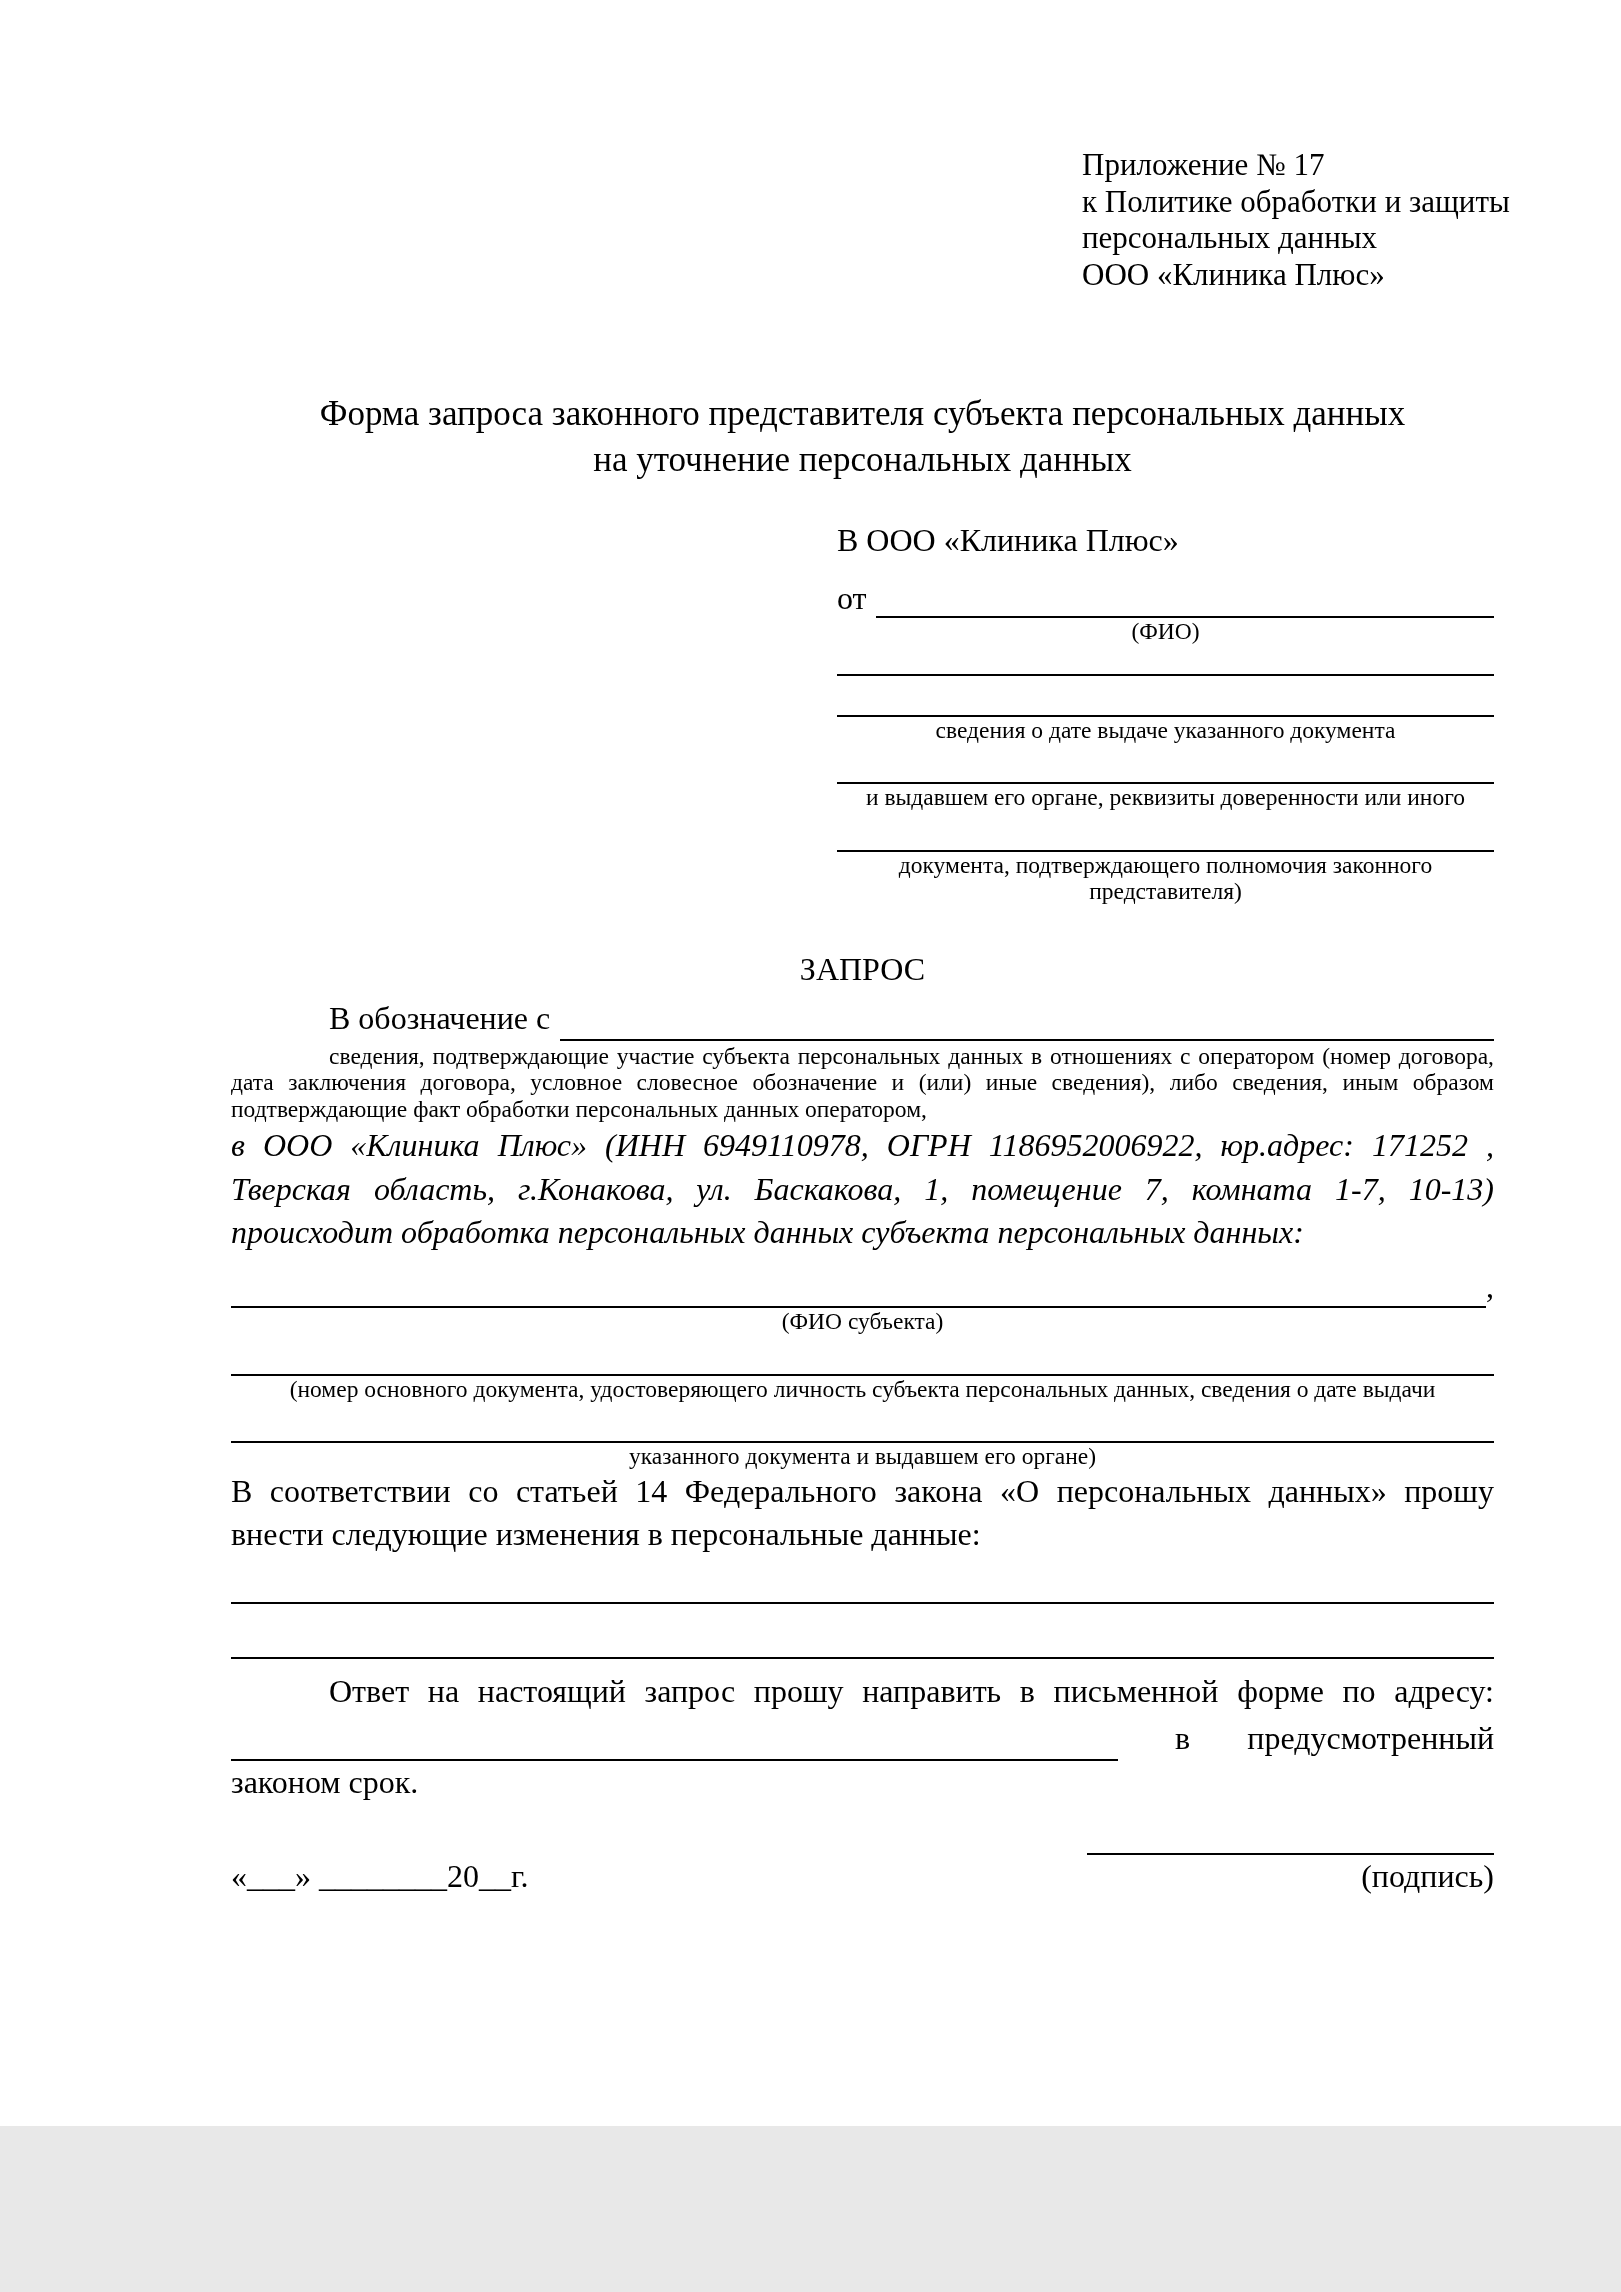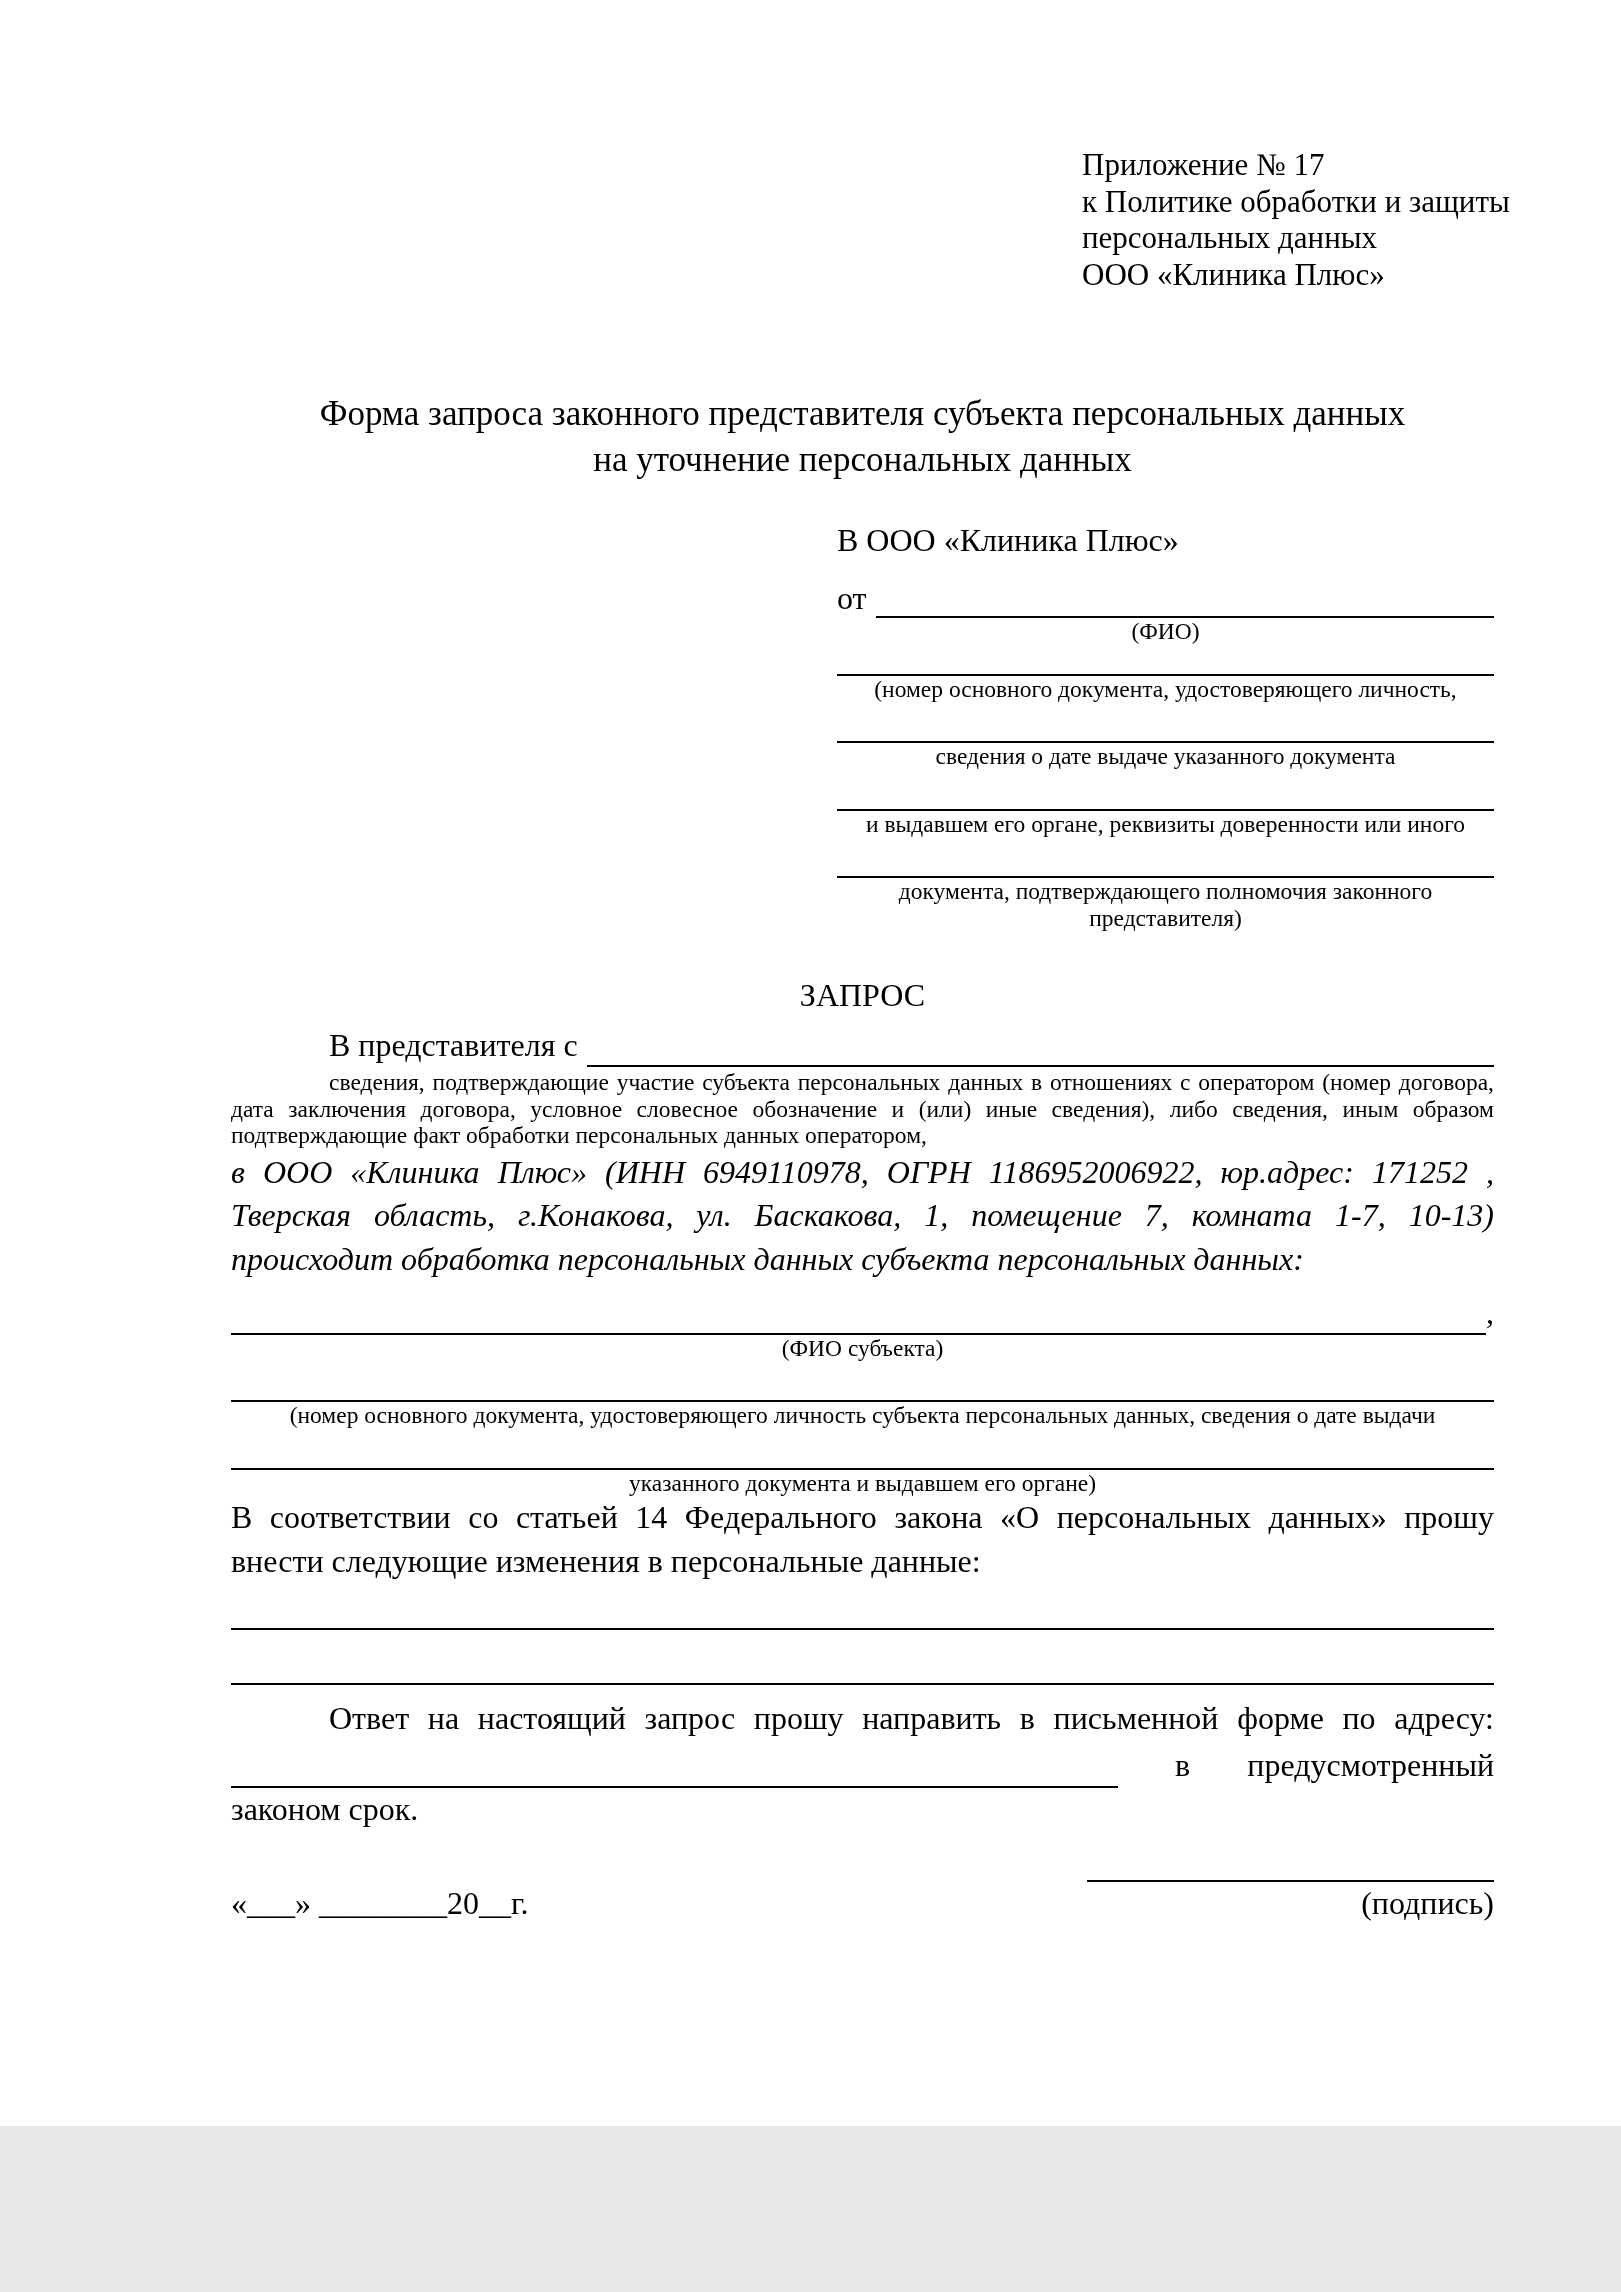--- a/index.html
+++ b/index.html
@@ -71,37 +71,36 @@
 
   <div class="addressee">
     <div>В ООО «Клиника Плюс»</div>
     <div class="from-line">
       <span>от</span>
       <span class="fill"></span>
     </div>
     <div class="cap">(ФИО)</div>
 
     <div class="group-line first"></div>
-    <div class="cap">(номер основного документа, удостоверяющего личность,</div>
 
     <div class="group-line"></div>
     <div class="cap">сведения о дате выдаче указанного документа</div>
 
     <div class="group-line"></div>
     <div class="cap">и выдавшем его органе, реквизиты доверенности или иного</div>
 
     <div class="group-line"></div>
     <div class="cap">документа, подтверждающего полномочия законного представителя)</div>
   </div>
 
   <div class="heading">ЗАПРОС</div>
 
   <div class="intro-line">
     <span class="pindent"></span>
-    <span class="intro-label">В представителя с</span>
+    <span class="intro-label">В обозначение с</span>
     <span class="fill"></span>
   </div>
 
   <div class="footnote">сведения, подтверждающие участие субъекта персональных данных в отношениях с оператором (номер договора, дата заключения договора, условное словесное обозначение и (или) иные сведения), либо сведения, иным образом подтверждающие факт обработки персональных данных оператором,</div>
 
   <div class="para op-para">в ООО «Клиника Плюс» (ИНН 6949110978, ОГРН 1186952006922, юр.адрес: 171252 , Тверская область, г.Конакова, ул. Баскакова, 1, помещение 7, комната 1-7, 10-13) происходит обработка персональных данных субъекта персональных данных:</div>
 
   <div class="subject-line">
     <span class="fill" style="margin-left:0;"></span>
     <span class="subject-comma">,</span>

